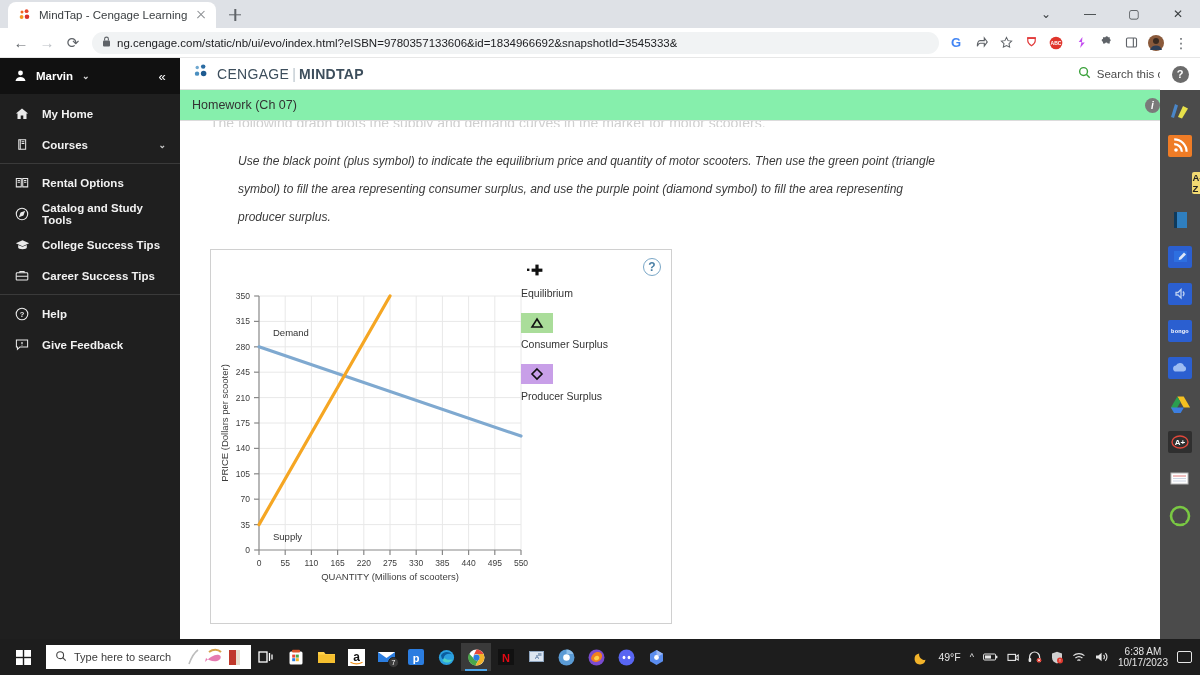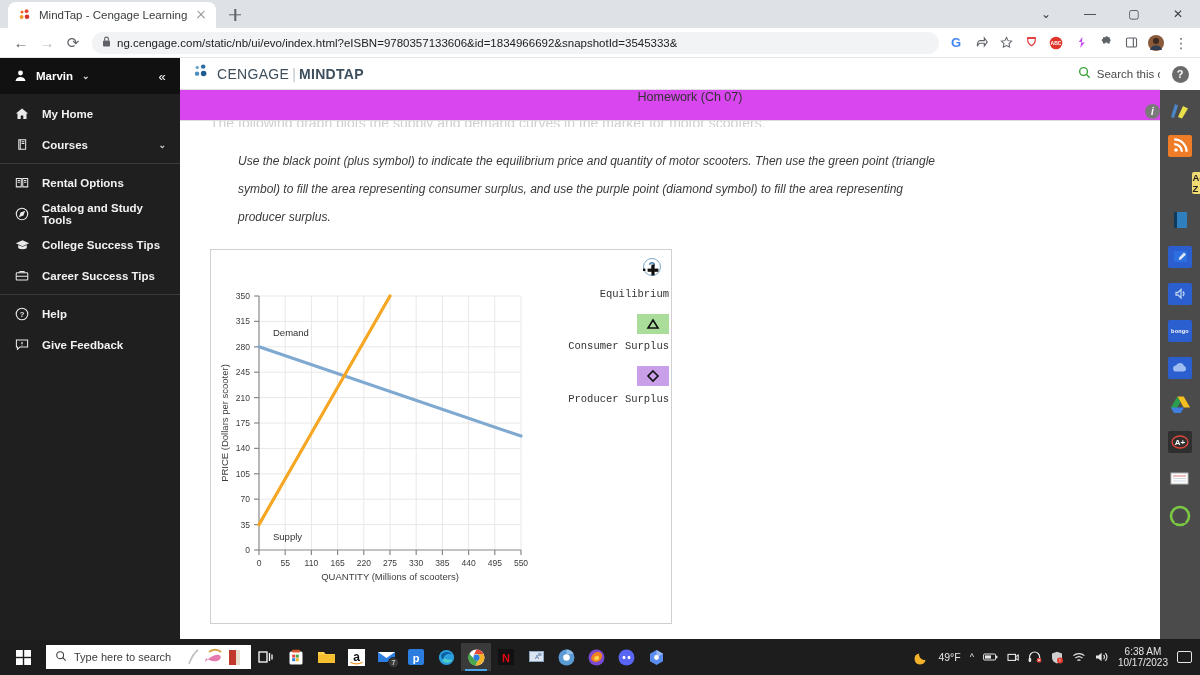--- a/index.html
+++ b/index.html
@@ -94,22 +94,22 @@
   .cg-logo { display: flex; align-items: center; gap: 7px; }
   .cg-brandtext { font-size: 14px; color: #3d4e5c; letter-spacing: .3px; }
   .cg-brandtext b { font-weight: bold; }
   .cg-divider { color: #b9c4cc; margin: 0 3px; }
   .cg-right { margin-left: auto; display: flex; align-items: center; gap: 10px; padding-right: 8px; }
   .cg-search { display: flex; align-items: center; gap: 6px; font-size: 11.5px; color: #4a4a4a; }
   .cg-help-circle { width: 17px; height: 17px; border-radius: 50%; background: #6b6b6b; color: #fff;
                     font-size: 11px; display: flex; align-items: center; justify-content: center; font-weight: bold; }
 
   .hw-bar {
-    height: 31px; background: #d946ef; border-bottom: 1px solid #dcdcdc;
-    display: flex; align-items: center; padding: 0 12px; font-size: 12.5px; color: #333; flex-direction: column;
+    height: 31px; background: #86efac; border-bottom: 1px solid #dcdcdc;
+    display: flex; align-items: center; padding: 0 12px; font-size: 12.5px; color: #333;
   }
   .hw-bar .hw-actions { margin-left: auto; display: flex; align-items: center; gap: 14px; }
   .ic-info { width: 15px; height: 15px; border-radius: 50%; background: #7a7a7a; color: #fff;
              font-size: 10px; font-style: italic; font-weight: bold;
              display: flex; align-items: center; justify-content: center; }
   .ic-close { width: 14px; height: 14px; position: relative; }
   .ic-close:before, .ic-close:after { content: ""; position: absolute; left: 1px; top: 6px; width: 12px; height: 1.7px; background: #555; }
   .ic-close:before { transform: rotate(45deg); }
   .ic-close:after { transform: rotate(-45deg); }
 
@@ -120,21 +120,21 @@
 
   .panel {
     margin-top: 18px; width: 462px; height: 375px;
     border: 1px solid #d0d0d0; background: #fff; position: relative;
   }
   .panel-help { position: absolute; right: 10px; top: 8px; width: 18px; height: 18px; border-radius: 50%;
                 border: 1.5px solid #7aa7c7; color: #4a7fa5; font-size: 12px; font-weight: bold;
                 display: flex; align-items: center; justify-content: center; }
 
   .chartwrap { position: absolute; left: 0; top: 28px; width: 460px; height: 330px; }
-  .legend { position: absolute; left: 330px; top: 10px; width: 128px; text-align: right; font-family: Liberation Mono, monospace; }
+  .legend { position: absolute; left: 310px; top: 10px; width: 128px; text-align: left; }
   .legend-row { margin-bottom: 6px; }
   .legend-label { font-size: 10.5px; color: #333; margin: 5px 0 14px; }
   .sw { width: 32px; height: 20px; display: inline-flex; align-items: center; justify-content: center; }
   .sw-green { background: #aadd9a; }
   .sw-purple { background: #c89fe8; }
 
   .bottomq { margin-top: 16px; display: flex; align-items: center; gap: 6px; font-size: 12px; color: #333; }
   .surplus-input {
     width: 140px; height: 19px; border: 1px solid #b0b0b0; background: #fff;
     font-size: 11px; padding: 0 4px; color: #9a9a9a; font-family: "Liberation Sans", sans-serif;

